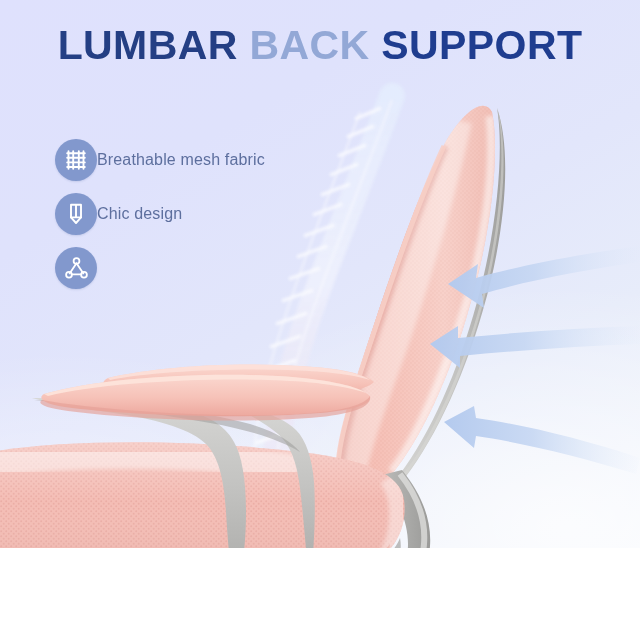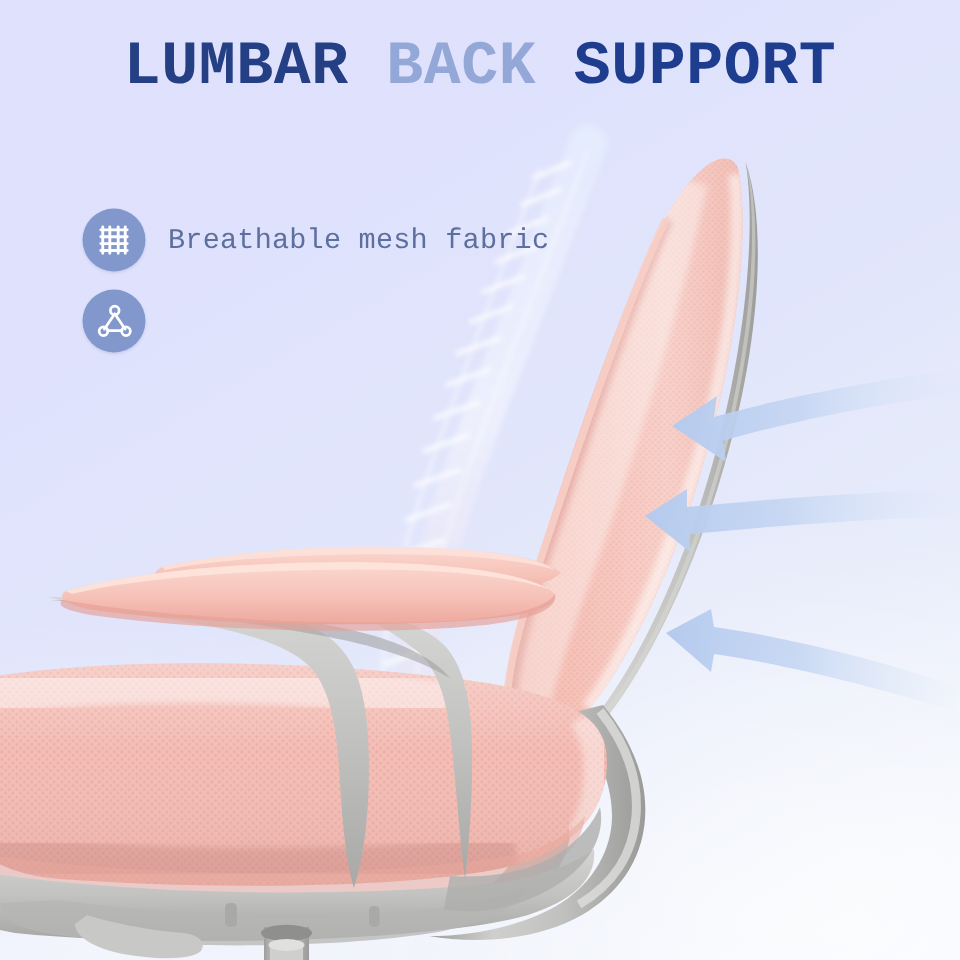--- a/index.html
+++ b/index.html
@@ -3,23 +3,23 @@
 <meta charset="utf-8">
 <style>
   html, body {
     margin: 0;
     padding: 0;
     background: #ffffff;
   }
   #stage {
     position: relative;
     width: 640px;
-    height: 640px;
+    height: 548px;
     overflow: hidden;
-    font-family: Liberation Mono, monospace;
+    font-family: Liberation Sans, sans-serif;
     background: linear-gradient(150deg,
         #dfe1fd 0%,
         #dfe2fc 28%,
         #e2e6fb 52%,
         #e7ecfa 72%,
         #eef2fb 88%,
         #f4f7fd 100%);
   }
 
   
@@ -66,22 +66,21 @@
     height: 42px;
     border-radius: 50%;
     background: #8298cd;
     display: flex;
     align-items: center;
     justify-content: center;
     flex: 0 0 auto;
     box-shadow: 0 1px 2px rgba(80,100,160,0.18);
   }
   .f-label {
-    margin-left: 15px;
-    font-size: 19px;
+    font-size: 16px;
     color: #5d6f9e;
     letter-spacing: 0.15px;
     white-space: nowrap;
   }
 
   
   .arrows {
     position: absolute;
     right: 0;
     top: 240px;
@@ -345,20 +344,30 @@
     <div class="feature">
       <span class="f-icon">
         <svg width="24" height="24" viewBox="0 0 24 24" stroke="#ffffff" stroke-width="1.9" fill="none" stroke-linecap="round">
           <path d="M4.5 3.2 V20.8 M9.2 3.2 V20.8 M14.8 3.2 V20.8 M19.5 3.2 V20.8"></path>
           <path d="M3.2 5.2 H20.8 M3.2 9.8 H20.8 M3.2 14.4 H20.8 M3.2 19 H20.8"></path>
         </svg>
       </span>
       <span class="f-label">Breathable mesh fabric</span>
     </div>
 
+    <div class="feature">
+      <span class="f-icon">
+        <svg width="24" height="24" viewBox="0 0 24 24" stroke="#ffffff" stroke-width="1.9" fill="none" stroke-linejoin="round" stroke-linecap="round">
+          <path d="M7 2.8 H17 V15.4 L12 21 L7 15.4 Z"></path>
+          <path d="M7 15.4 H17"></path>
+          <path d="M12 3.2 V15"></path>
+        </svg>
+      </span>
+      <span class="f-label">Chic design</span>
+    </div>
 
     <div class="feature">
       <span class="f-icon">
         <svg width="25" height="25" viewBox="0 0 25 25" stroke="#ffffff" stroke-width="1.8" fill="none" stroke-linecap="round">
           <path d="M12.5 7.2 L5.6 17.4 M12.5 7.2 L19.4 17.4 M7.6 18.4 H17.4"></path>
           <circle cx="12.5" cy="5" r="2.9"></circle>
           <circle cx="5" cy="18.8" r="2.9"></circle>
           <circle cx="20" cy="18.8" r="2.9"></circle>
         </svg>
       </span>

